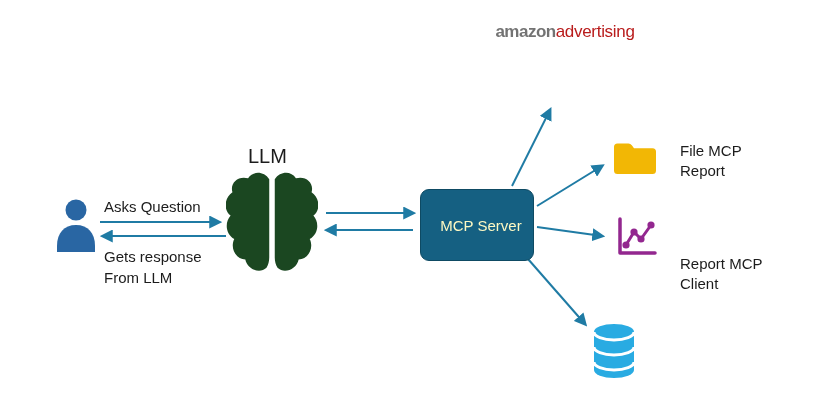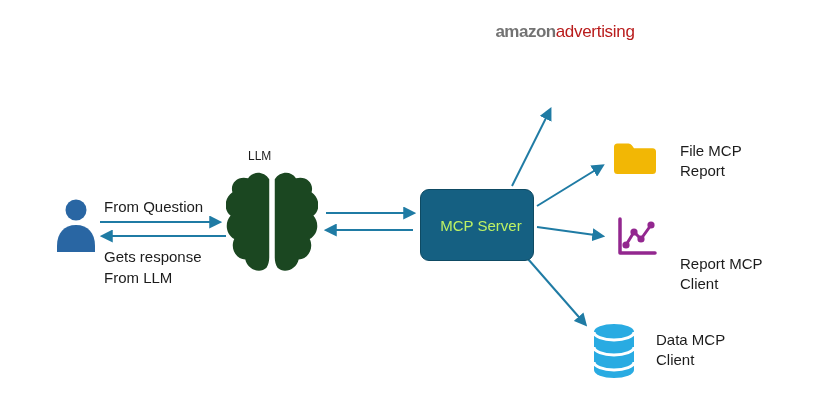--- a/index.html
+++ b/index.html
@@ -3,26 +3,26 @@
 <meta charset="utf-8">
 <style>
   html,body{margin:0;padding:0;background:#ffffff;}
   body{font-family:"Liberation Sans", sans-serif; color:#1e1e1e;}
   .canvas{position:relative;width:823px;height:403px;margin:0 auto;background:#fff;overflow:hidden;}
   .arrows{position:absolute;left:0;top:0;width:823px;height:403px;pointer-events:none;}
   .abs{position:absolute;}
   .lbl{position:absolute;font-size:15px;line-height:21px;color:#1c1c1c;}
   .lbl.asks{left:104px;top:196px;}
   .lbl.gets{left:104px;top:246px;white-space:pre-line;}
-  .lbl.llm{left:248px;top:146px;font-size:12px;}
+  .lbl.llm{left:248px;top:146px;font-size:20px;}
   .person{left:52px;top:198px;width:48px;height:56px;}
   .brain{left:226px;top:168px;width:92px;height:112px;}
   .mcp{left:420px;top:189px;width:112px;height:70px;background:#156082;border:1px solid #0e4a63;
        border-radius:9px;display:flex;align-items:center;justify-content:center;}
-  .mcp span{color:#bef264;font-size:15px;margin-left:8px;}
+  .mcp span{color:#fef9c3;font-size:15px;margin-left:8px;}
   .brand{left:470px;top:22px;width:190px;text-align:center;font-size:17px;white-space:nowrap;}
   .brand .amz{font-weight:bold;color:#737373;letter-spacing:-0.5px;}
   .brand .adv{color:#b91c1c;letter-spacing:-0.3px;}
   .gear{left:536px;top:58px;width:48px;height:48px;}
   .icon-folder{left:612px;top:140px;width:46px;height:36px;}
   .icon-report{left:612px;top:216px;width:46px;height:44px;}
   .icon-db{left:590px;top:322px;width:48px;height:58px;}
   .client-label{position:absolute;font-size:15px;line-height:20px;width:100px;color:#1c1c1c;}
   .client-label.file{left:680px;top:141px;}
   .client-label.report{left:680px;top:221px;margin-top:33px;}
@@ -52,21 +52,21 @@
     </g>
   </svg>
 
   <div class="abs person">
     <svg width="48" height="56" viewBox="0 0 48 56">
       <circle cx="24" cy="12" r="10.5" fill="#2966A3"></circle>
       <path d="M24,27 C12,27 5,35 5,48 L5,54 L43,54 L43,48 C43,35 36,27 24,27 Z" fill="#2966A3"></path>
     </svg>
   </div>
 
-  <div class="lbl asks">From Question</div>
+  <div class="lbl asks">Asks Question</div>
   <div class="lbl gets">Gets response
 From LLM</div>
 
   <div class="lbl llm">LLM</div>
   <div class="abs brain">
     <svg width="92" height="112" viewBox="0 0 100 120" preserveAspectRatio="none">
       <g fill="#1B4721">
         <path id="hemi" d="M47,12
           C 41,3 29,3 24,11
           C 13,8 4,16 7,26
@@ -118,15 +118,14 @@
   <div class="abs icon-db">
     <svg width="48" height="58" viewBox="0 0 48 58">
       <path d="M4,10 A20,8 0 0 1 44,10 L44,48 A20,8 0 0 1 4,48 Z" fill="#29ABE2"></path>
       <g stroke="#ffffff" stroke-width="3" fill="none">
         <path d="M4,10 A20,8 0 0 0 44,10"></path>
         <path d="M4,25 A20,8 0 0 0 44,25"></path>
         <path d="M4,40 A20,8 0 0 0 44,40"></path>
       </g>
     </svg>
   </div>
-  <div class="client-label data">Data MCP Client</div>
 
 </div>
 
 </body></html>

